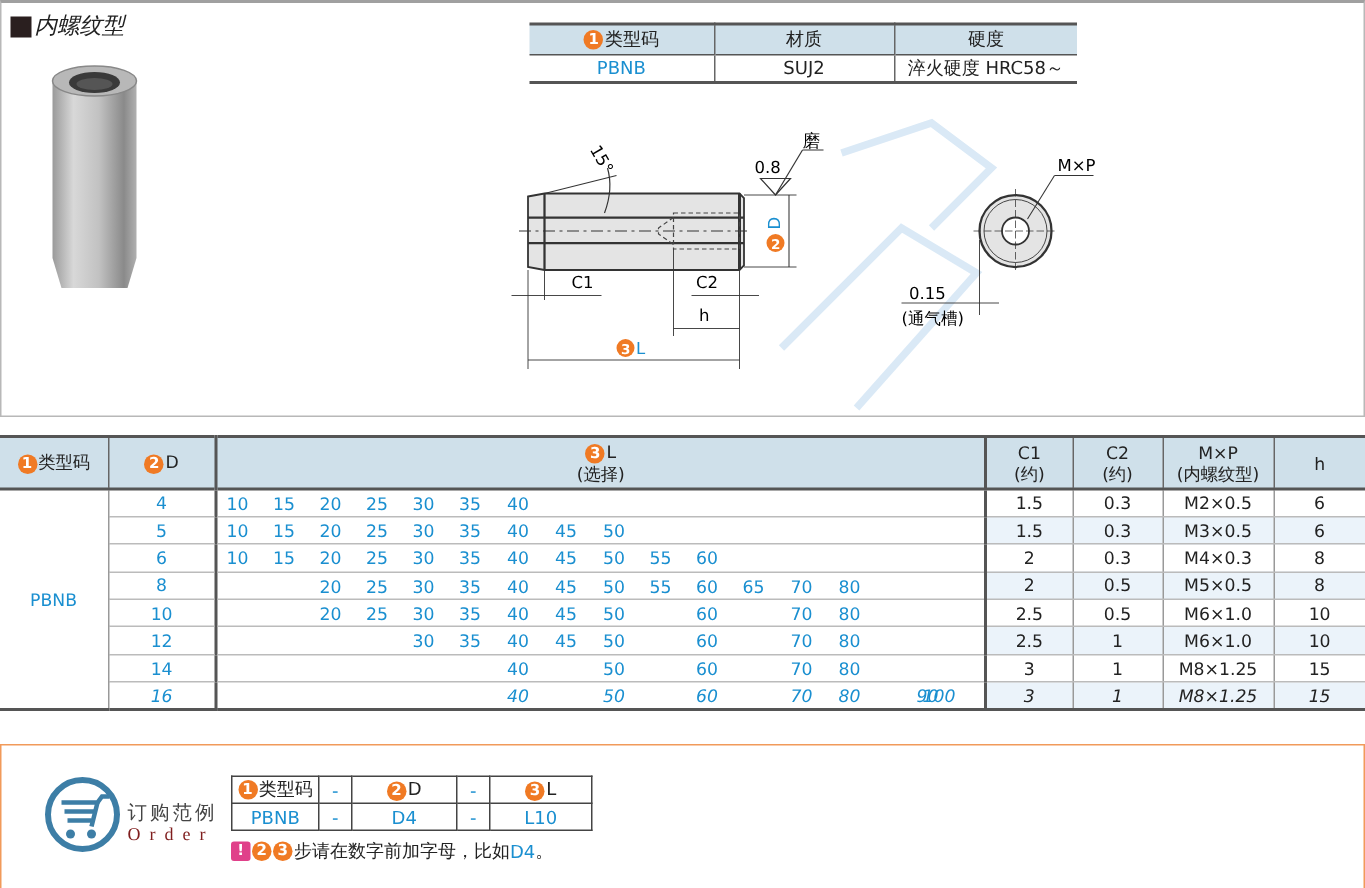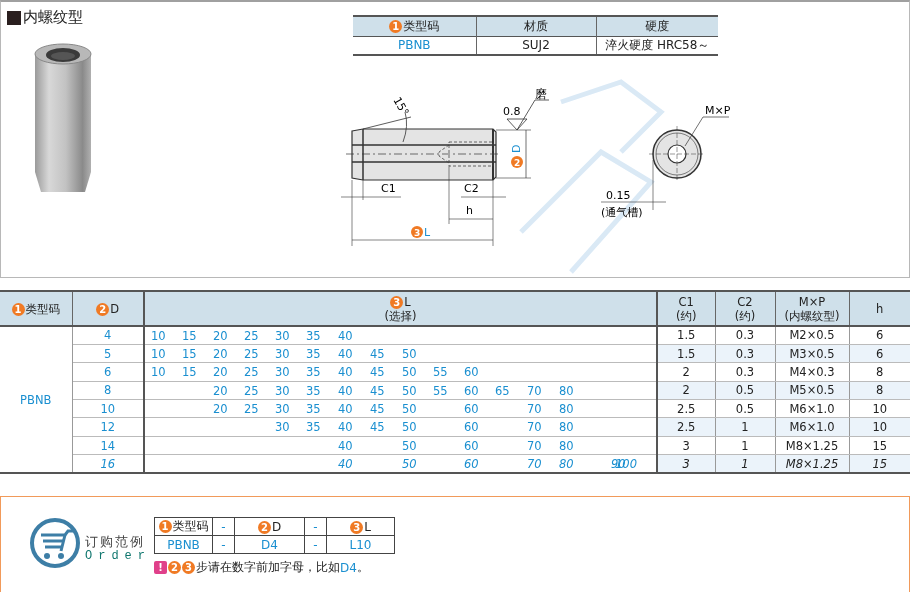--- a/index.html
+++ b/index.html
@@ -1,20 +1,20 @@
 <!DOCTYPE html>
 <html><head>
 <meta charset="utf-8">
 <style>
   * { box-sizing: border-box; margin: 0; padding: 0; }
   body { width: 910px; height: 592px; background: #ffffff; font-family: "DejaVu Sans", sans-serif; position: relative; overflow: hidden; color: #222; }
 
   
   .top-panel { position: absolute; left: 0; top: 0; width: 910px; height: 278px; border: 1px solid #b8b8b8; border-top: 2px solid #a0a0a0; background: #fff; }
-  .title { position: absolute; left: 6px; top: 6px; font-size: 15px; color: #222; display: flex; align-items: center; }
+  .title { position: absolute; left: 6px; top: 6px; font-size: 15px; color: #222; display: flex; align-items: center; font-style: italic; }
   .title .sq { width: 14px; height: 14px; background: #2a1f1f; margin-right: 2px; }
 
   .photo { position: absolute; left: 32px; top: 40px; width: 60px; height: 152px; }
 
   
   .spec { position: absolute; left: 352px; top: 13px; border-collapse: collapse; font-size: 12px; }
   .spec th { background: #cfe0ea; font-weight: normal; height: 20px; border-right: 1px solid #666; padding: 0 4px; }
   .spec th:last-child, .spec td:last-child { border-right: none; }
   .spec td { height: 19px; text-align: center; border-right: 1px solid #666; padding: 0 4px; }
   .spec thead tr { border-top: 2px solid #555; border-bottom: 1px solid #555; }
@@ -36,21 +36,21 @@
   .main td.type { color: #1a8fd0; border-bottom: 2px solid #555; }
   .main td.d { color: #1a8fd0; }
   .main td.lvals { text-align: left; padding: 0; position: relative; }
   .lv { position: absolute; top: 2px; color: #1a8fd0; font-size: 11.5px; }
   .main tbody tr:nth-child(even) td.sh { background: #ebf3fa; }
 
   
   .order { position: absolute; left: 0; top: 496px; width: 910px; height: 96px; border: 1px solid #f19a5a; border-bottom: none; }
   .cart { position: absolute; left: 28px; top: 20px; width: 52px; height: 52px; }
   .order-label { position: absolute; left: 84px; top: 36px; font-size: 13px; color: #444; letter-spacing: 2px; }
-  .order-sub { position: absolute; left: 84px; top: 52px; font-size: 12px; color: #0f766e; letter-spacing: 6px; font-family: Liberation Mono, monospace; }
+  .order-sub { position: absolute; left: 84px; top: 52px; font-size: 12px; color: #7f1d1d; letter-spacing: 6px; font-family: Liberation Serif, serif; }
   .otab { position: absolute; left: 153px; top: 20px; border-collapse: collapse; font-size: 12px; border: 1px solid #444; }
   .otab td { border: 1px solid #444; text-align: center; height: 18px; padding: 0 3px; }
   .otab .dash { width: 22px; color: #1a8fd0; }
   .note { position: absolute; left: 153px; top: 62px; font-size: 12px; color: #222; display: flex; align-items: center; }
   .warn { display: inline-block; width: 13px; height: 13px; background: #e0408a; color: #fff; font-size: 10px; text-align: center; line-height: 13px; border-radius: 2px; margin-right: 1px; font-weight: bold; }
 </style>
 </head>
 <body>
 
 <div class="top-panel">

